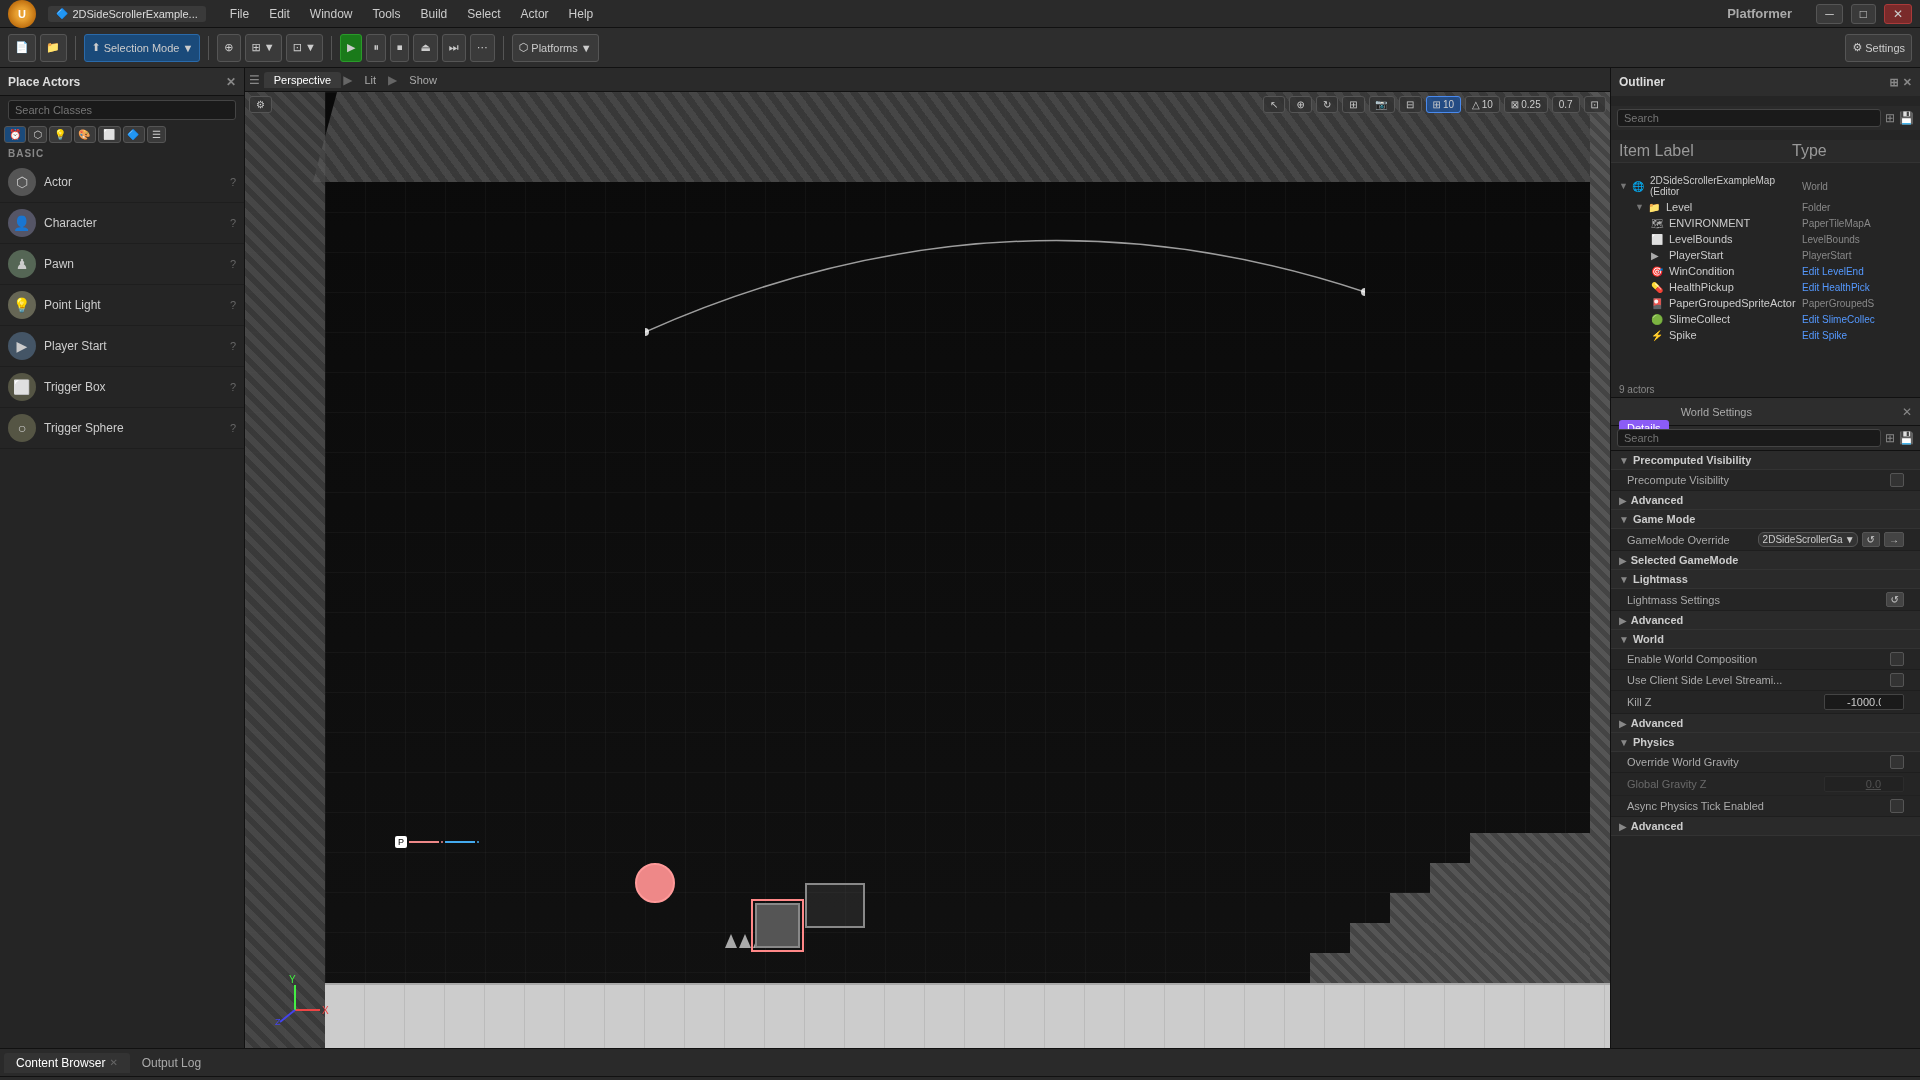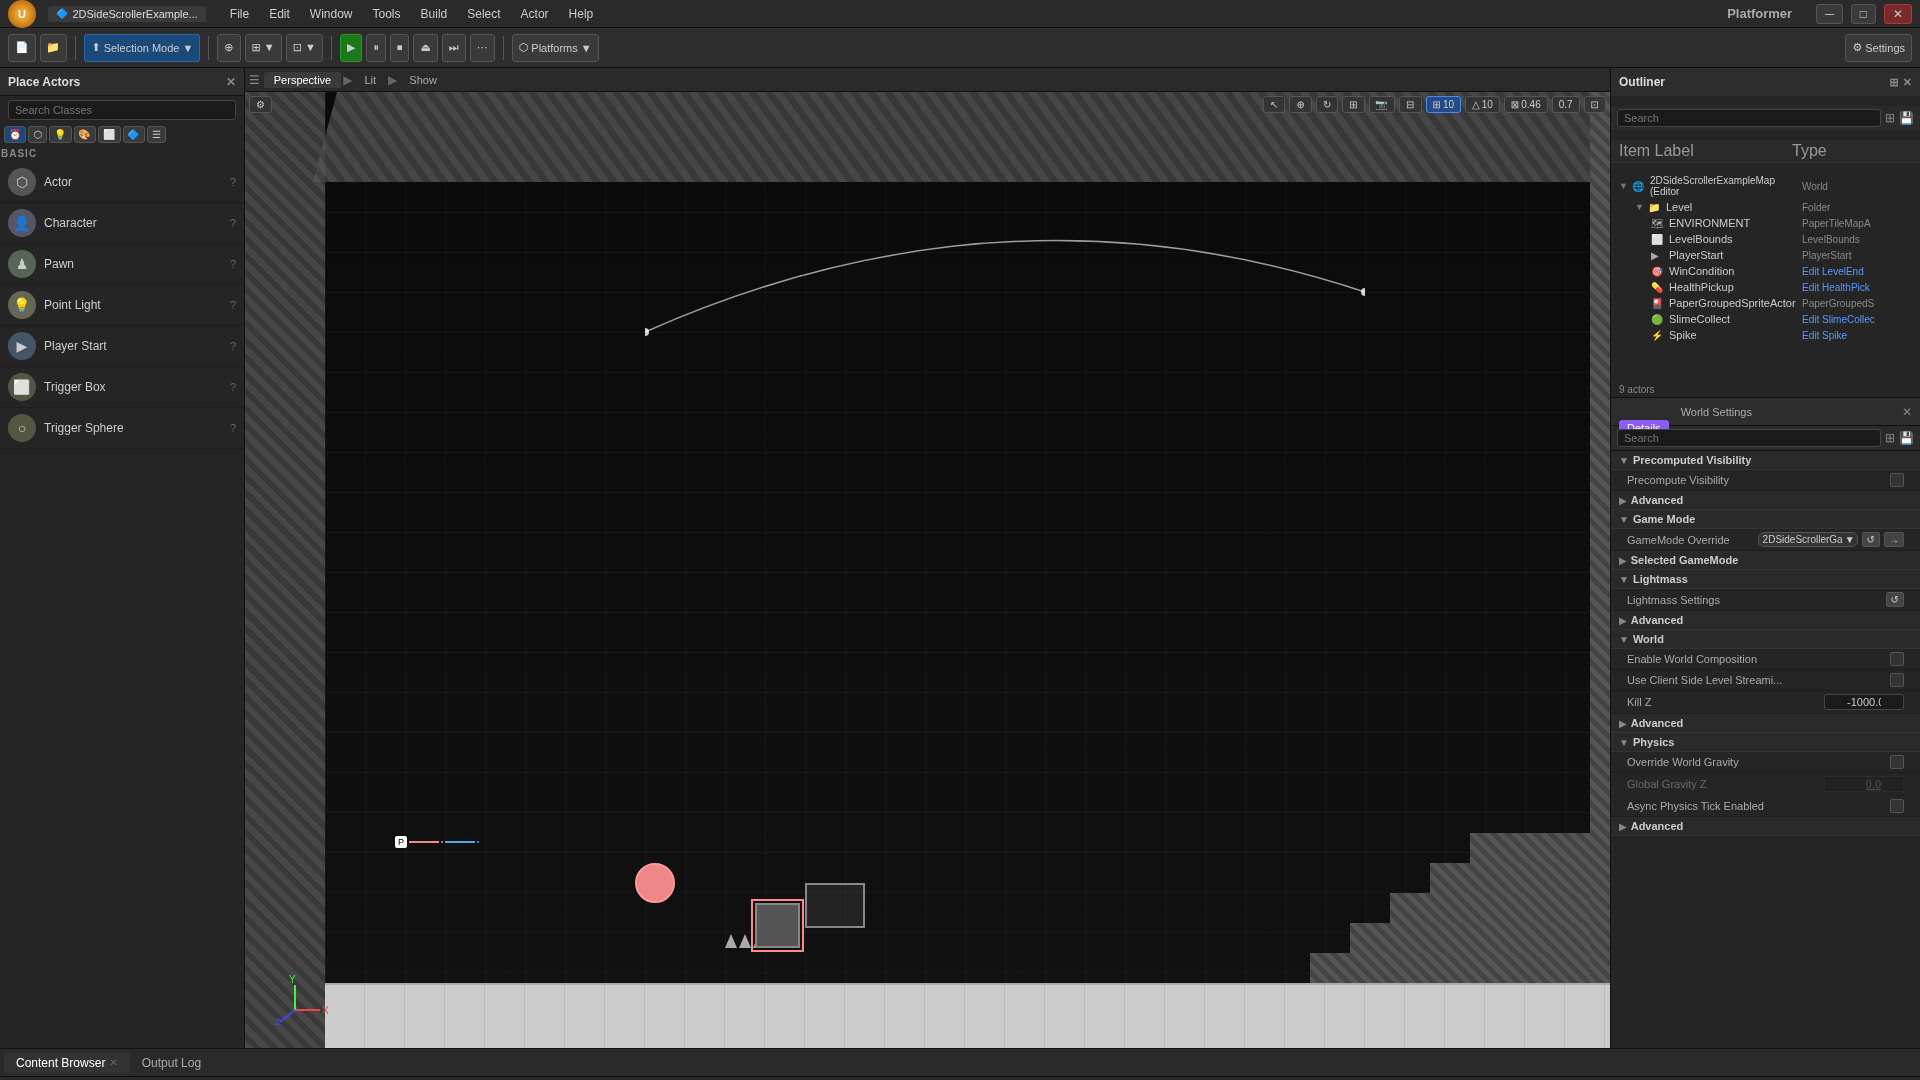--- a/index.html
+++ b/index.html
@@ -21,21 +21,21 @@
     
     #main-layout { display: flex; height: calc(1080px - 28px - 40px - 32px); }
 
     
     #left-panel { width: 245px; background: #252525; border-right: 1px solid #111; display: flex; flex-direction: column; }
     #left-panel-header { background: #2d2d2d; padding: 4px 8px; display: flex; align-items: center; justify-content: space-between; border-bottom: 1px solid #111; height: 28px; }
     #left-panel-header span { font-size: 12px; font-weight: bold; color: #ddd; }
     .actor-tabs { display: flex; padding: 2px 4px; gap: 2px; flex-wrap: wrap; }
     .actor-tab { background: #3a3a3a; border: 1px solid #555; border-radius: 3px; padding: 2px 4px; cursor: pointer; font-size: 10px; }
     .actor-tab.active { background: #1a4a7a; }
-    .section-label { padding: 3px 1px; font-size: 10px; color: #888; font-weight: bold; letter-spacing: 1px; }
+    .section-label { padding: 3px 8px; font-size: 10px; color: #888; font-weight: bold; letter-spacing: 1px; }
     .actor-item { display: flex; align-items: center; padding: 6px 8px; border-bottom: 1px solid #1e1e1e; cursor: pointer; gap: 8px; }
     .actor-icon { width: 28px; height: 28px; border-radius: 50%; display: flex; align-items: center; justify-content: center; font-size: 14px; flex-shrink: 0; }
     .actor-icon.gray { background: #555; }
     .actor-icon.person { background: #556; }
     .actor-icon.pawn { background: #565; }
     .actor-icon.light { background: #665; }
     .actor-icon.start { background: #456; }
     .actor-icon.trigger { background: #554; }
     .actor-label { flex: 1; color: #ccc; font-size: 12px; }
     .actor-help { color: #666; font-size: 11px; }
@@ -257,21 +257,21 @@
         <div class="vp-btn active-mode">
           <span>⊞</span>
           <span>10</span>
         </div>
         <div class="vp-btn">
           <span>△</span>
           <span>10</span>
         </div>
         <div class="vp-btn">
           <span>⊠</span>
-          <span>0.46</span>
+          <span>0.25</span>
         </div>
         <div class="vp-btn">
           <span>0.7</span>
         </div>
         <div class="vp-btn">⊡</div>
       </div>
 
       <div id="scene-canvas">
         <div class="scene-bg"></div>
         <div class="grid-overlay"></div>

